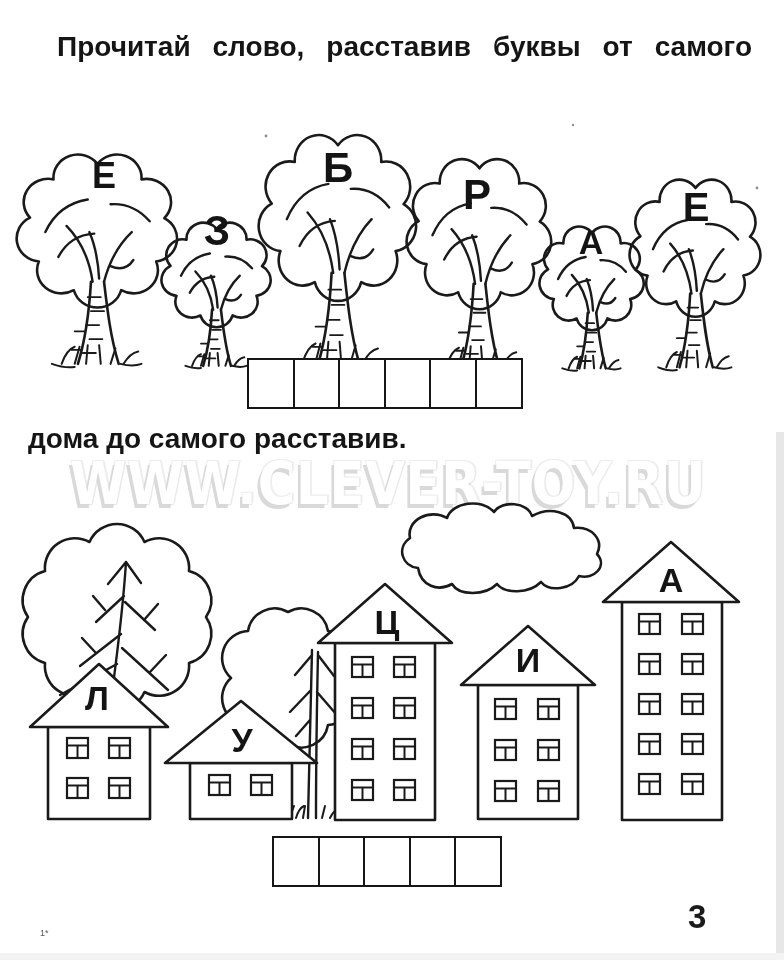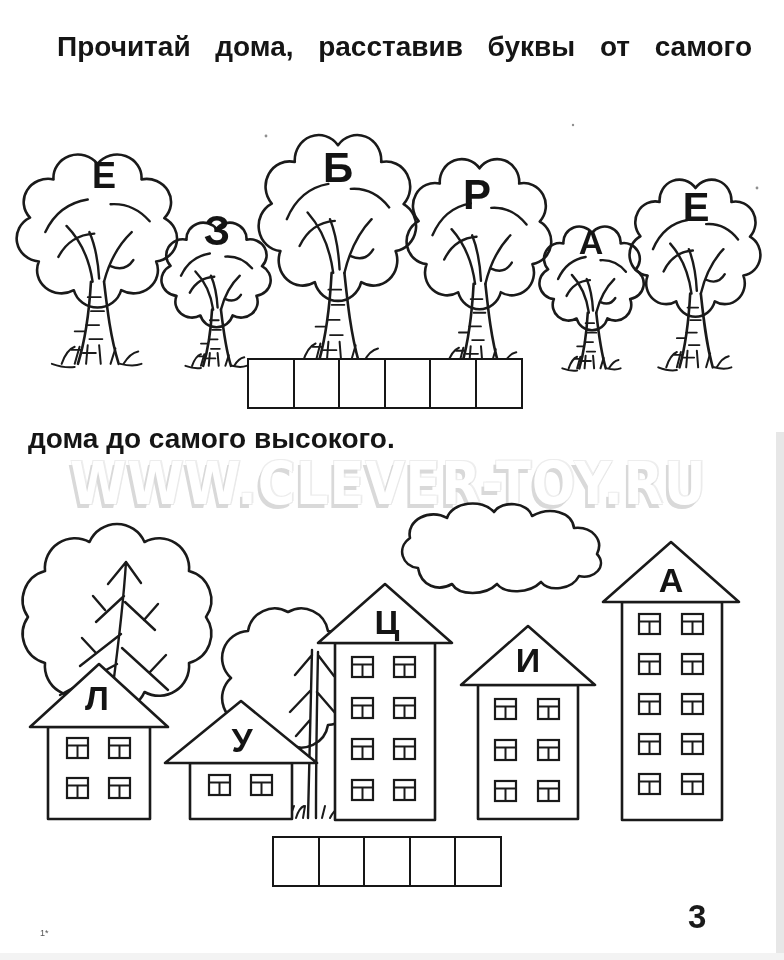--- a/index.html
+++ b/index.html
@@ -35,25 +35,25 @@
   
   #pageno{position:absolute;left:688px;top:898px;font-size:33px;font-weight:700;color:#1a1a1a;z-index:4}
   #footnote{position:absolute;left:40px;top:928px;font-size:9px;color:#555;z-index:4}
   #edge-right{position:absolute;left:776px;top:432px;width:8px;height:528px;background:#e7e7e7;z-index:5}
   #edge-bottom{position:absolute;left:0;top:953px;width:784px;height:7px;background:#f3f3f3;z-index:5}
 </style>
 </head>
 <body>
 
 <div class="title" id="title1">
-  <div class="tjust">Прочитай дома, расставив буквы от самого</div>
+  <div class="tjust">Прочитай слово, расставив буквы от самого</div>
 </div>
 
 <div class="title" id="title2">
-  <div>дома до самого высокого.</div>
+  <div>дома до самого расставив.</div>
 </div>
 
 <div id="watermark">WWW.CLEVER-TOY.RU</div>
 
 <svg id="scene" width="784" height="960" viewBox="0 0 784 960">
   <defs>
 
     <g id="birch">
       <path class="ln" stroke-width="2.6" vector-effect="non-scaling-stroke" d="M50,18 A15,15 0 0 1 77,28 A15,15 0 0 1 91,53 A15,15 0 0 1 86,81 A15,15 0 0 1 64.5,99.5 A15,15 0 0 1 35.5,99.5 A15,15 0 0 1 14,81 A15,15 0 0 1 8.6,52.7 A15,15 0 0 1 23,28 A15,15 0 0 1 50,18 Z"></path>
       <path class="ln" stroke-width="2.4" vector-effect="non-scaling-stroke" d="M18,62 Q26,44 44,41 M58,44 Q72,43 82,55 M26,78 Q33,64 48,63 M58,84 Q67,88 72,80"></path>

